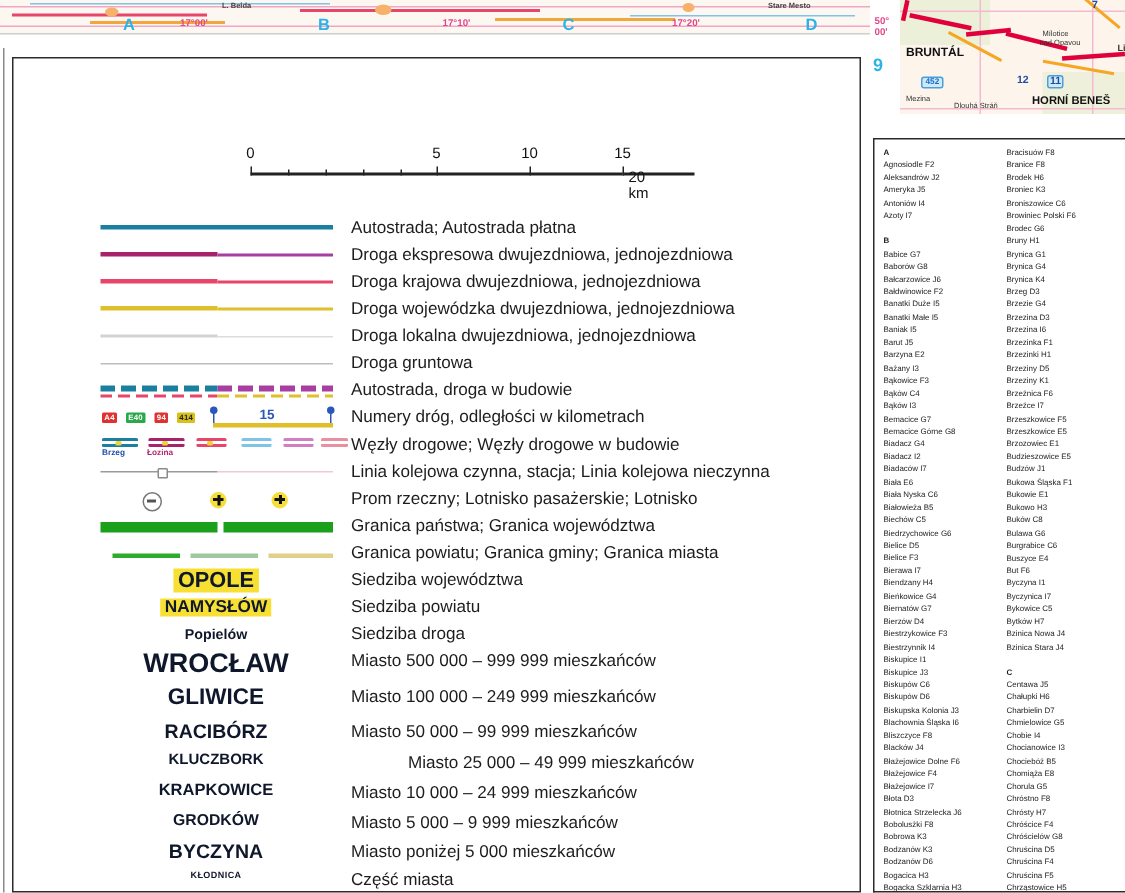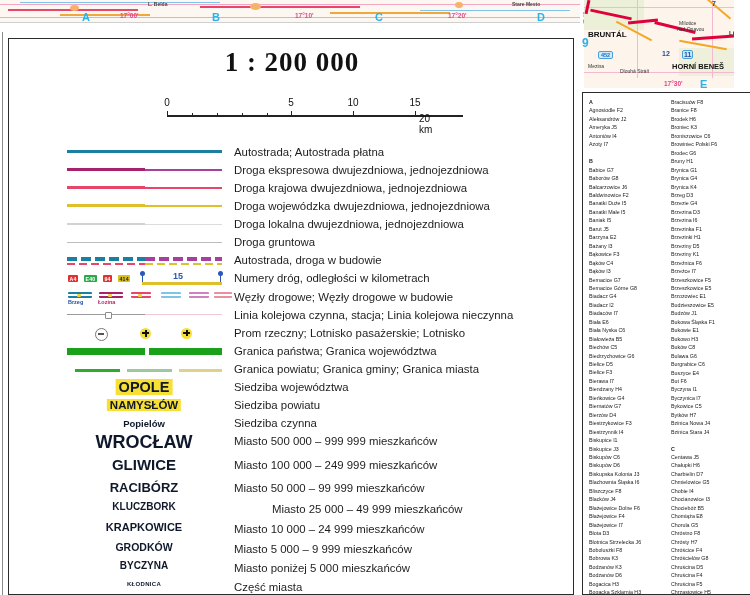--- a/index.html
+++ b/index.html
@@ -15,21 +15,21 @@
   .pinkline{position:absolute;height:1px;background:#f2a6c4;}
   .redline{position:absolute;height:2px;background:#e8456a;}
   .orangeline{position:absolute;height:2px;background:#f0a83c;}
   .blueline{position:absolute;height:1px;background:#7fc4e8;}
   .blob{position:absolute;border-radius:50%;background:#f6b26b;}
   .grid-letter{position:absolute;top:11px;font-size:11px;font-weight:bold;color:#2bb3e8;}
   .coordlab{position:absolute;top:12px;font-size:6.5px;color:#e0488c;font-weight:bold;}
   .tinytown{position:absolute;font-size:5px;color:#444;font-weight:bold;}
 
   
-  #mini-map{position:absolute;left:584px;top:0px;width:150px;height:88px;background:#fdf6ef;overflow:hidden;}
+  #mini-map{position:absolute;left:600px;top:0px;width:150px;height:76px;background:#fdf6ef;overflow:hidden;}
   .mm-edge{position:absolute;left:0;top:0;width:150px;height:88px;}
   .mm-pink{position:absolute;background:#f4b9d0;}
   .mm-red{position:absolute;background:#e0003c;}
   .mm-orange{position:absolute;background:#f5a623;}
   .mm-green{position:absolute;background:#d6ecc4;}
   .mm-town{position:absolute;font-size:8px;font-weight:bold;color:#111;white-space:nowrap;}
   .mm-small{position:absolute;font-size:5px;color:#333;white-space:nowrap;}
   .mm-badge{position:absolute;font-size:5.5px;color:#1a6fc4;font-weight:bold;background:#cfe9fa;
             border:1px solid #4a9fd8;border-radius:2px;padding:0 2px;}
   .mm-num{position:absolute;font-size:7px;color:#1c4fa1;font-weight:bold;}
@@ -154,21 +154,20 @@
   <div class="mm-num" style="left:128px;top:0px;">7</div>
   <div class="mm-small" style="left:145px;top:30px;font-size:6px;font-weight:bold;">Lich</div>
   <div class="coordlab" style="left:80px;top:80px;">17°30'</div>
   <div class="grid-letter" style="left:116px;top:78px;">E</div>
 </div>
 <div class="left-num" style="left:582px;top:36px;">9</div>
 
 <div id="panel-outer"></div>
 <div id="legend-panel">
 
-  <div class="scale-title">1 : 200 000</div>
 
   <div id="scalebar">
     <div class="sb-line"></div>
     <div class="sb-line2"></div>
     <div class="sb-tick" style="left:6px;"></div>
     <div class="sb-tickS" style="left:31px;"></div>
     <div class="sb-tickS" style="left:56px;"></div>
     <div class="sb-tickS" style="left:81px;"></div>
     <div class="sb-tickS" style="left:106px;"></div>
     <div class="sb-tick" style="left:130px;"></div>
@@ -271,21 +270,21 @@
     <div class="green-b" style="left:58px;top:209px;width:78px;background:#1aa01a;"></div>
     <div class="green-b" style="left:140px;top:209px;width:73px;background:#1aa01a;"></div>
 
     <div class="txt" style="top:224px;">Granica powiatu; Granica gminy; Granica miasta</div>
     <div class="green-thin" style="left:66px;top:230px;width:45px;background:#2cab2c;"></div>
     <div class="green-thin" style="left:118px;top:230px;width:45px;background:#9fc8a0;"></div>
     <div class="green-thin" style="left:170px;top:230px;width:43px;background:#e0d08a;"></div>
 
     <div class="txt" style="top:242px;">Siedziba województwa</div>
     <div class="txt" style="top:260px;">Siedziba powiatu</div>
-    <div class="txt" style="top:278px;">Siedziba czynna</div>
+    <div class="txt" style="top:278px;">Siedziba droga</div>
 
     <div class="cityname hl" style="left:135px;top:240px;font-size:14.5px;">OPOLE</div>
     <div class="cityname hl" style="left:135px;top:260px;font-size:11.5px;">NAMYSŁÓW</div>
     <div class="cityname" style="left:135px;top:279px;font-size:9.5px;">Popielów</div>
 
     <div class="txt" style="top:296px;">Miasto 500 000 – 999 999 mieszkańców</div>
     <div class="cityname" style="left:135px;top:293px;font-size:18px;">WROCŁAW</div>
 
     <div class="txt" style="top:320px;">Miasto 100 000 – 249 999 mieszkańców</div>
     <div class="cityname" style="left:135px;top:317px;font-size:15px;">GLIWICE</div>
@@ -296,21 +295,21 @@
     <div class="txt" style="top:364px;margin-left:38px;">Miasto 25 000 – 49 999 mieszkańców</div>
     <div class="cityname" style="left:135px;top:362px;font-size:10px;">KLUCZBORK</div>
 
     <div class="txt" style="top:384px;">Miasto 10 000 – 24 999 mieszkańców</div>
     <div class="cityname" style="left:135px;top:382px;font-size:11px;">KRAPKOWICE</div>
 
     <div class="txt" style="top:404px;">Miasto  5 000 – 9 999 mieszkańców</div>
     <div class="cityname" style="left:135px;top:402px;font-size:10.5px;">GRODKÓW</div>
 
     <div class="txt" style="top:423px;">Miasto poniżej 5 000 mieszkańców</div>
-    <div class="cityname" style="left:135px;top:421px;font-size:10px;">BYCZYNA</div>
+    <div class="cityname" style="left:135px;top:421px;font-size:13px;">BYCZYNA</div>
 
     <div class="txt" style="top:442px;">Część miasta</div>
     <div class="cityname" style="left:135px;top:442px;font-size:6px;letter-spacing:.3px;">KŁODNICA</div>
 
   </div>
 
 </div>
 
 <div id="index-box">
   <div class="idx-col" id="idx1">

